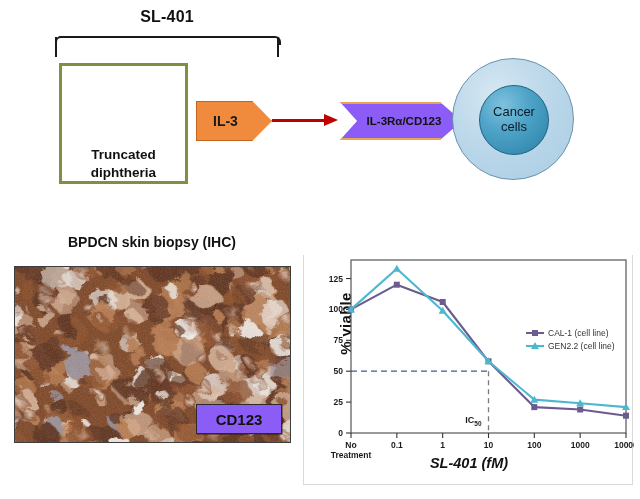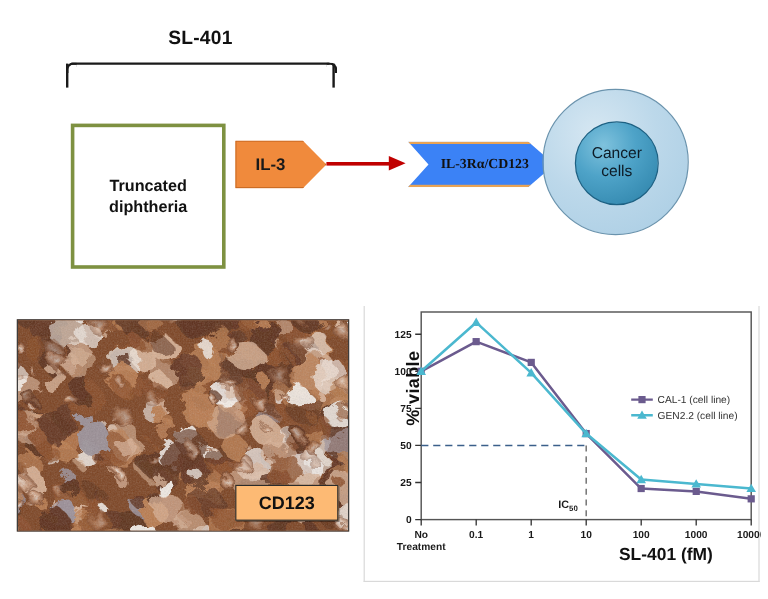--- a/index.html
+++ b/index.html
@@ -5,44 +5,43 @@
   html,body{margin:0;padding:0;}
   body{
     width:640px;height:499px;position:relative;overflow:hidden;
     background:#ffffff;
     font-family:"Liberation Sans", sans-serif;
     color:#111111;
   }
   .stage{position:absolute;left:0;top:0;width:640px;height:499px;}
 
   
-  #diagram{position:absolute;left:0;top:16px;width:640px;height:205px;}
+  #diagram{position:absolute;left:0;top:0;width:640px;height:205px;}
 
   #sl401-title{
     position:absolute;left:55px;top:8px;width:224px;
     text-align:center;font-size:16px;font-weight:bold;letter-spacing:.2px;
   }
 
   
   #bracket{position:absolute;left:55px;top:36px;width:224px;height:22px;}
   #bracket .hbar{position:absolute;left:4px;top:0;width:216px;height:2px;background:#1a1a1a;border-radius:2px;}
   #bracket .lleg{position:absolute;left:0px;top:1px;width:2px;height:20px;background:#1a1a1a;}
   #bracket .rleg{position:absolute;left:222px;top:1px;width:2px;height:20px;background:#1a1a1a;}
   #bracket .lcap{position:absolute;left:0px;top:0px;width:7px;height:7px;
      border-top:2px solid #1a1a1a;border-left:2px solid #1a1a1a;border-top-left-radius:6px;}
   #bracket .rcap{position:absolute;left:217px;top:0px;width:7px;height:7px;
      border-top:2px solid #1a1a1a;border-right:2px solid #1a1a1a;border-top-right-radius:6px;}
 
   
   #payload-box{
     position:absolute;left:59px;top:63px;width:129px;height:121px;
     border:3px solid #7e9141;background:#ffffff;
-    display:flex;align-items:center;justify-content:center;
+    display:flex;align-items:flex-end;justify-content:center;
     box-sizing:border-box;
-    margin-top:24px;
   }
   #payload-box .txt{
     font-size:13.5px;font-weight:bold;line-height:1.28;text-align:center;color:#111;
   }
 
   
   #il3-arrow{
     position:absolute;left:196px;top:101px;width:76px;height:40px;
     background:#f08a3c;
     border:1.5px solid #c4651f;
@@ -55,24 +54,24 @@
 
   
   #red-arrow{position:absolute;left:272px;top:112px;width:70px;height:18px;}
   #red-arrow .shaft{position:absolute;left:0;top:7px;width:55px;height:3px;background:#c00000;}
   #red-arrow .head{position:absolute;left:52px;top:2px;width:0;height:0;
     border-top:6.5px solid transparent;border-bottom:6.5px solid transparent;border-left:14px solid #c00000;}
 
   
   #receptor-arrow{
     position:absolute;left:340px;top:102px;width:122px;height:38px;
-    background:#3b82f6;border:2.5px solid #e8a355;box-sizing:border-box;
+    background:#8b5cf6;border:2.5px solid #e8a355;box-sizing:border-box;
     -webkit-clip-path:polygon(0 0, 82% 0, 100% 50%, 82% 100%, 0 100%, 14% 50%);
     clip-path:polygon(0 0, 82% 0, 100% 50%, 82% 100%, 0 100%, 14% 50%);
-    display:flex;align-items:center;justify-content:center;font-family:Liberation Serif, serif;
+    display:flex;align-items:center;justify-content:center;
   }
   #receptor-arrow .txt{font-size:11.5px;font-weight:bold;color:#111;padding-left:6px;white-space:nowrap;}
 
   
   #cancer-cell{
     position:absolute;left:452px;top:58px;width:122px;height:122px;border-radius:50%;
     background:radial-gradient(circle at 36% 30%, #d6e7f2 0%, #bcd8ea 45%, #a8cce3 100%);
     border:1.5px solid #6a93ad;box-sizing:border-box;
   }
   #nucleus{
@@ -89,21 +88,21 @@
     font-size:14px;font-weight:bold;
   }
   #ihc-image{
     position:absolute;left:14px;top:266px;width:277px;height:177px;
     border:1px solid #3d3d3d;box-sizing:border-box;overflow:hidden;
     background:#c9a187;
   }
   #ihc-image .tex{position:absolute;left:-10%;top:-10%;width:120%;height:120%;}
   #cd123-badge{
     position:absolute;left:196px;top:404px;width:86px;height:30px;
-    background:#fdba74;border:1px solid #2b2b2b;box-sizing:border-box;
+    background:#8b5cf6;border:1px solid #2b2b2b;box-sizing:border-box;
     display:flex;align-items:center;justify-content:center;
     box-shadow:1px 1px 0 rgba(0,0,0,.35);
   }
   #cd123-badge .txt{font-size:15px;font-weight:bold;color:#111;}
 
   
   #chart-title{
     position:absolute;left:390px;top:209px;width:185px;text-align:center;
     font-size:13.5px;font-weight:bold;line-height:1.28;
   }
@@ -112,22 +111,22 @@
     border-left:1px solid #d9d9d9;border-right:1px solid #d9d9d9;
     border-bottom:1px solid #d9d9d9;box-sizing:border-box;background:#fff;
   }
   #chart-svg{position:absolute;left:0;top:0;}
   #ylabel{
     position:absolute;left:-14px;top:60px;width:110px;
     transform:rotate(-90deg);transform-origin:50% 50%;
     text-align:center;font-size:15px;font-weight:bold;letter-spacing:.3px;
   }
   #xlabel{
-    position:absolute;left:40px;top:200px;width:250px;text-align:right;
-    font-size:14.5px;font-weight:bold;
+    position:absolute;left:40px;top:200px;width:250px;text-align:center;
+    font-size:14.5px;font-weight:bold;font-style:italic;
   }
   .tick-txt{font:bold 8.5px "Liberation Sans", sans-serif;fill:#1a1a1a;}
   .legend-txt{font:8.5px "Liberation Sans", sans-serif;fill:#333;}
   .ic50-txt{font:bold 9px "Liberation Sans", sans-serif;fill:#1a1a1a;}
   sub{font-size:.68em;vertical-align:-.25em;}
 </style>
 </head>
 <body>
 
 <div class="stage">
@@ -167,20 +166,21 @@
     <div id="cancer-cell">
       <div id="nucleus">
         <div class="txt">
           <span>Cancer</span><br>
           <span>cells</span>
         </div>
       </div>
     </div>
   </div>
 
+  <div id="ihc-title">BPDCN skin biopsy (IHC)</div>
 
   <div id="ihc-image">
     <svg class="tex" viewBox="0 0 300 190" preserveAspectRatio="none">
       <defs>
         <filter id="blobby">
           <feTurbulence type="fractalNoise" baseFrequency="0.055 0.075" numOctaves="4" seed="7" result="t"></feTurbulence>
           <feDisplacementMap in="SourceGraphic" in2="t" scale="16"></feDisplacementMap>
           <feGaussianBlur stdDeviation="0.5"></feGaussianBlur>
         </filter>
         <filter id="grain">

